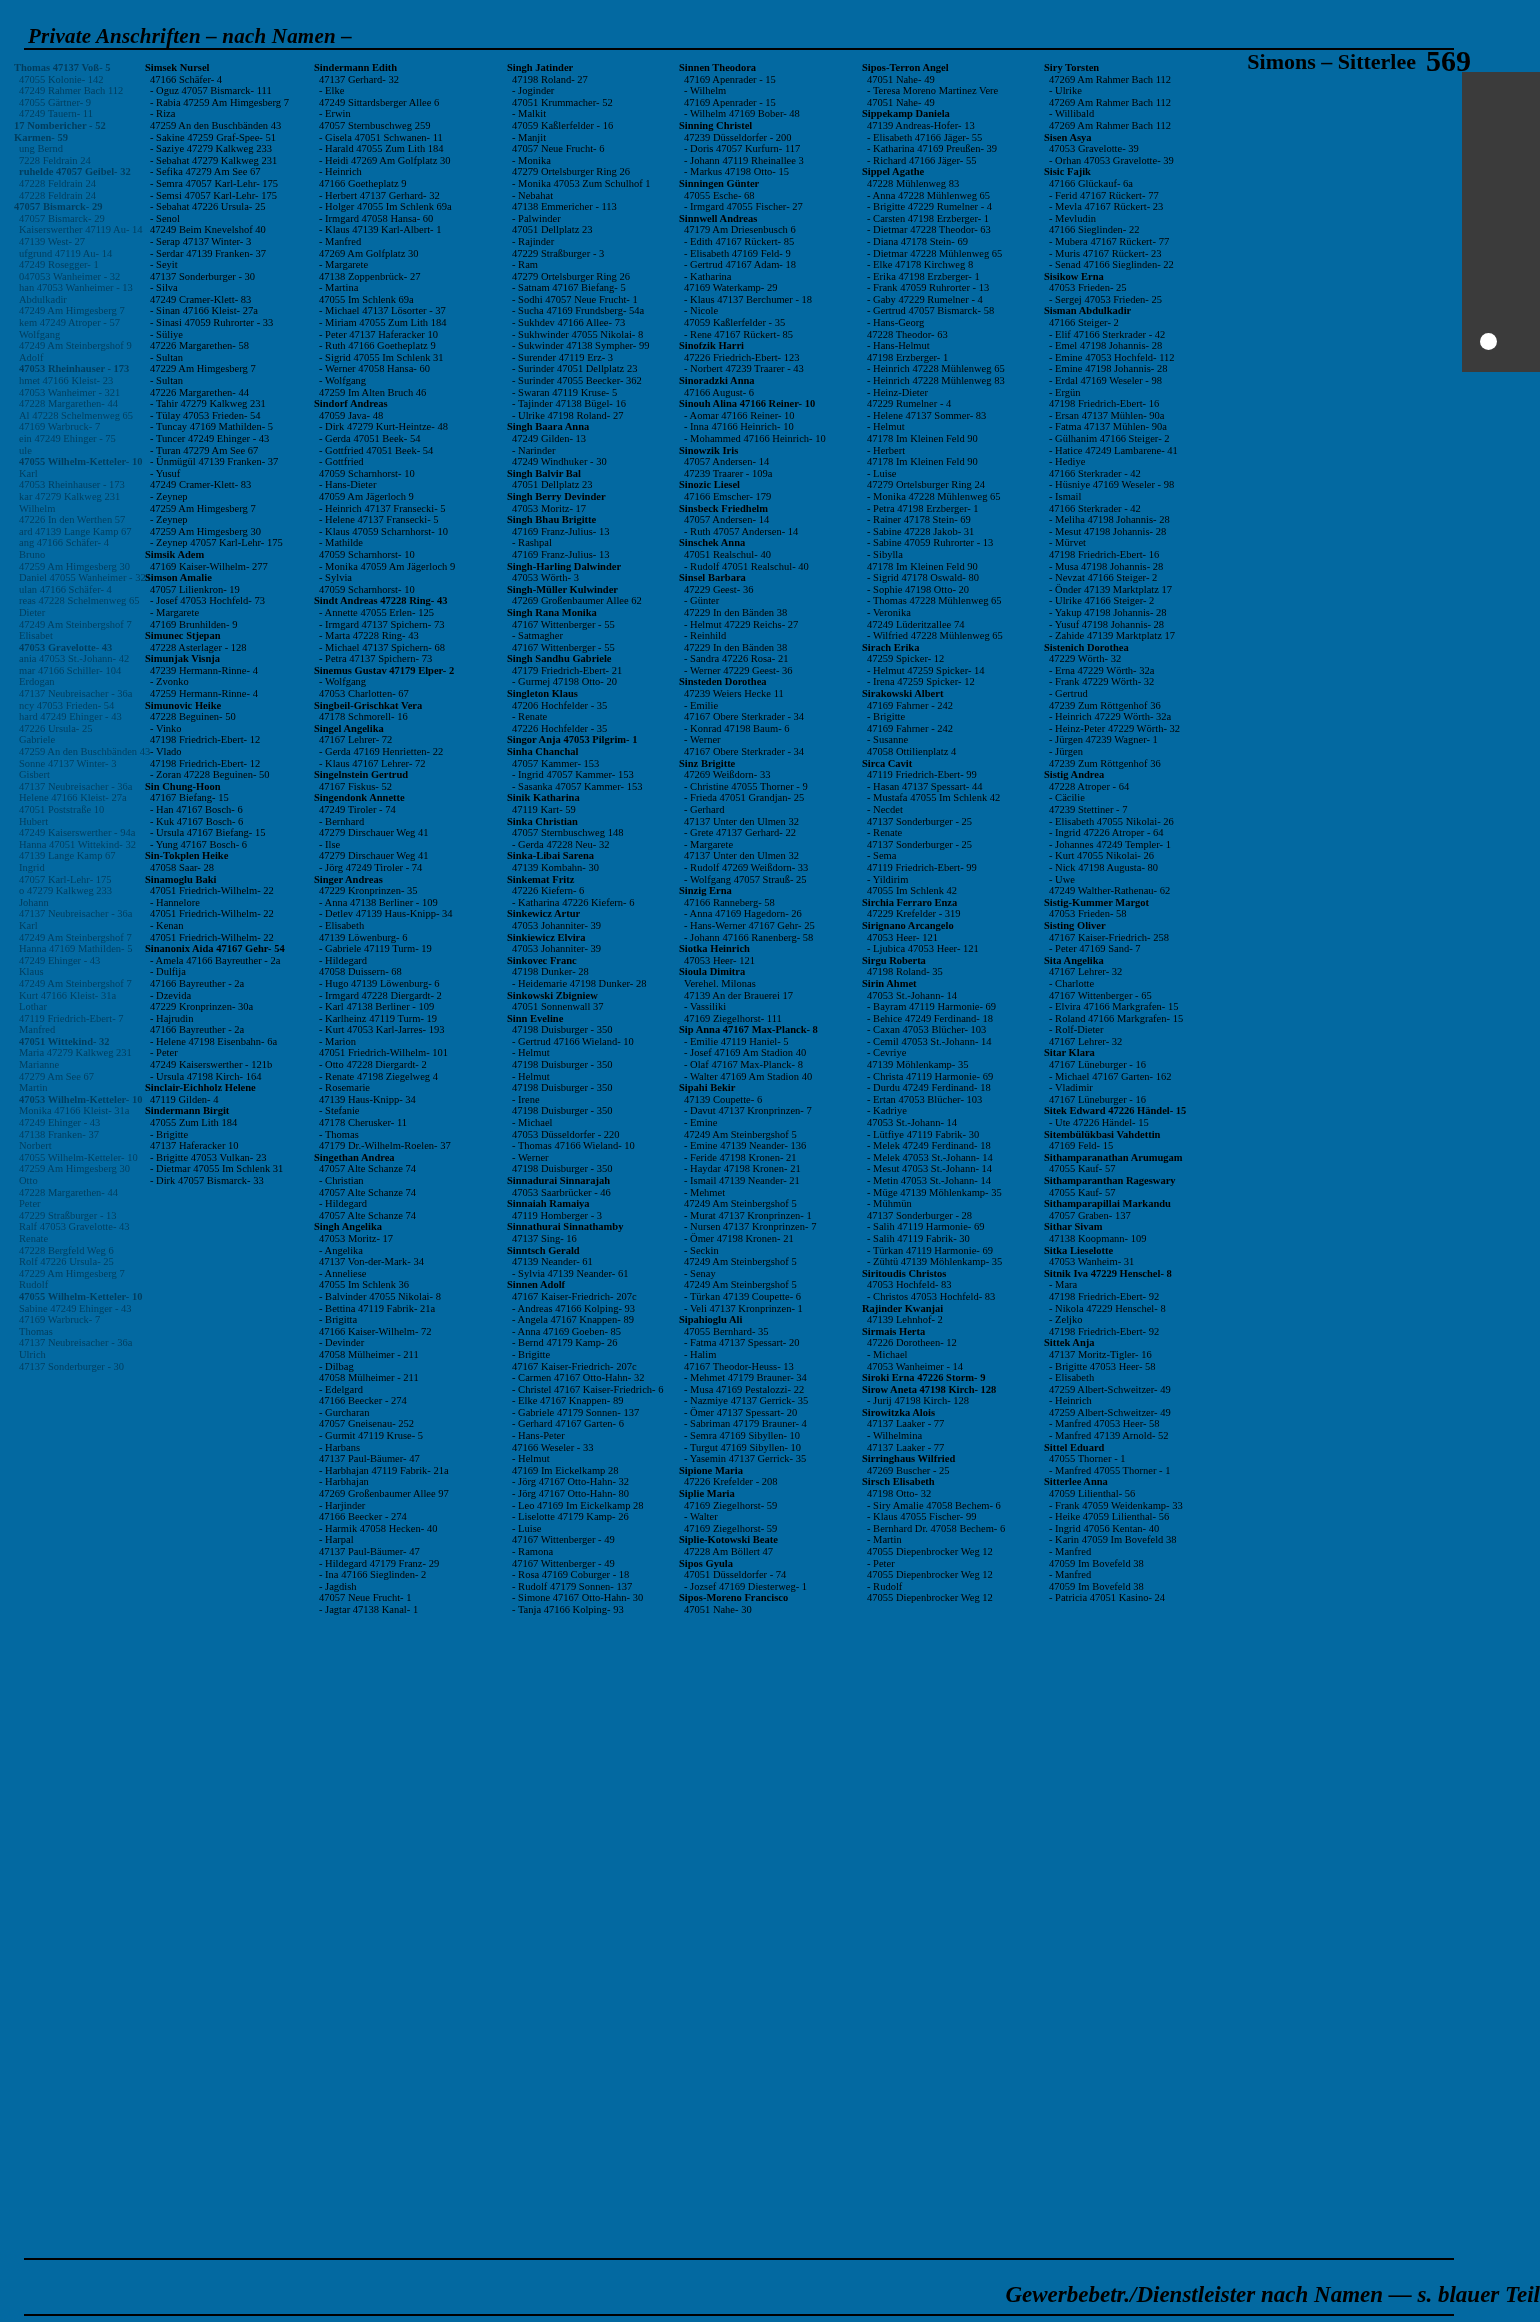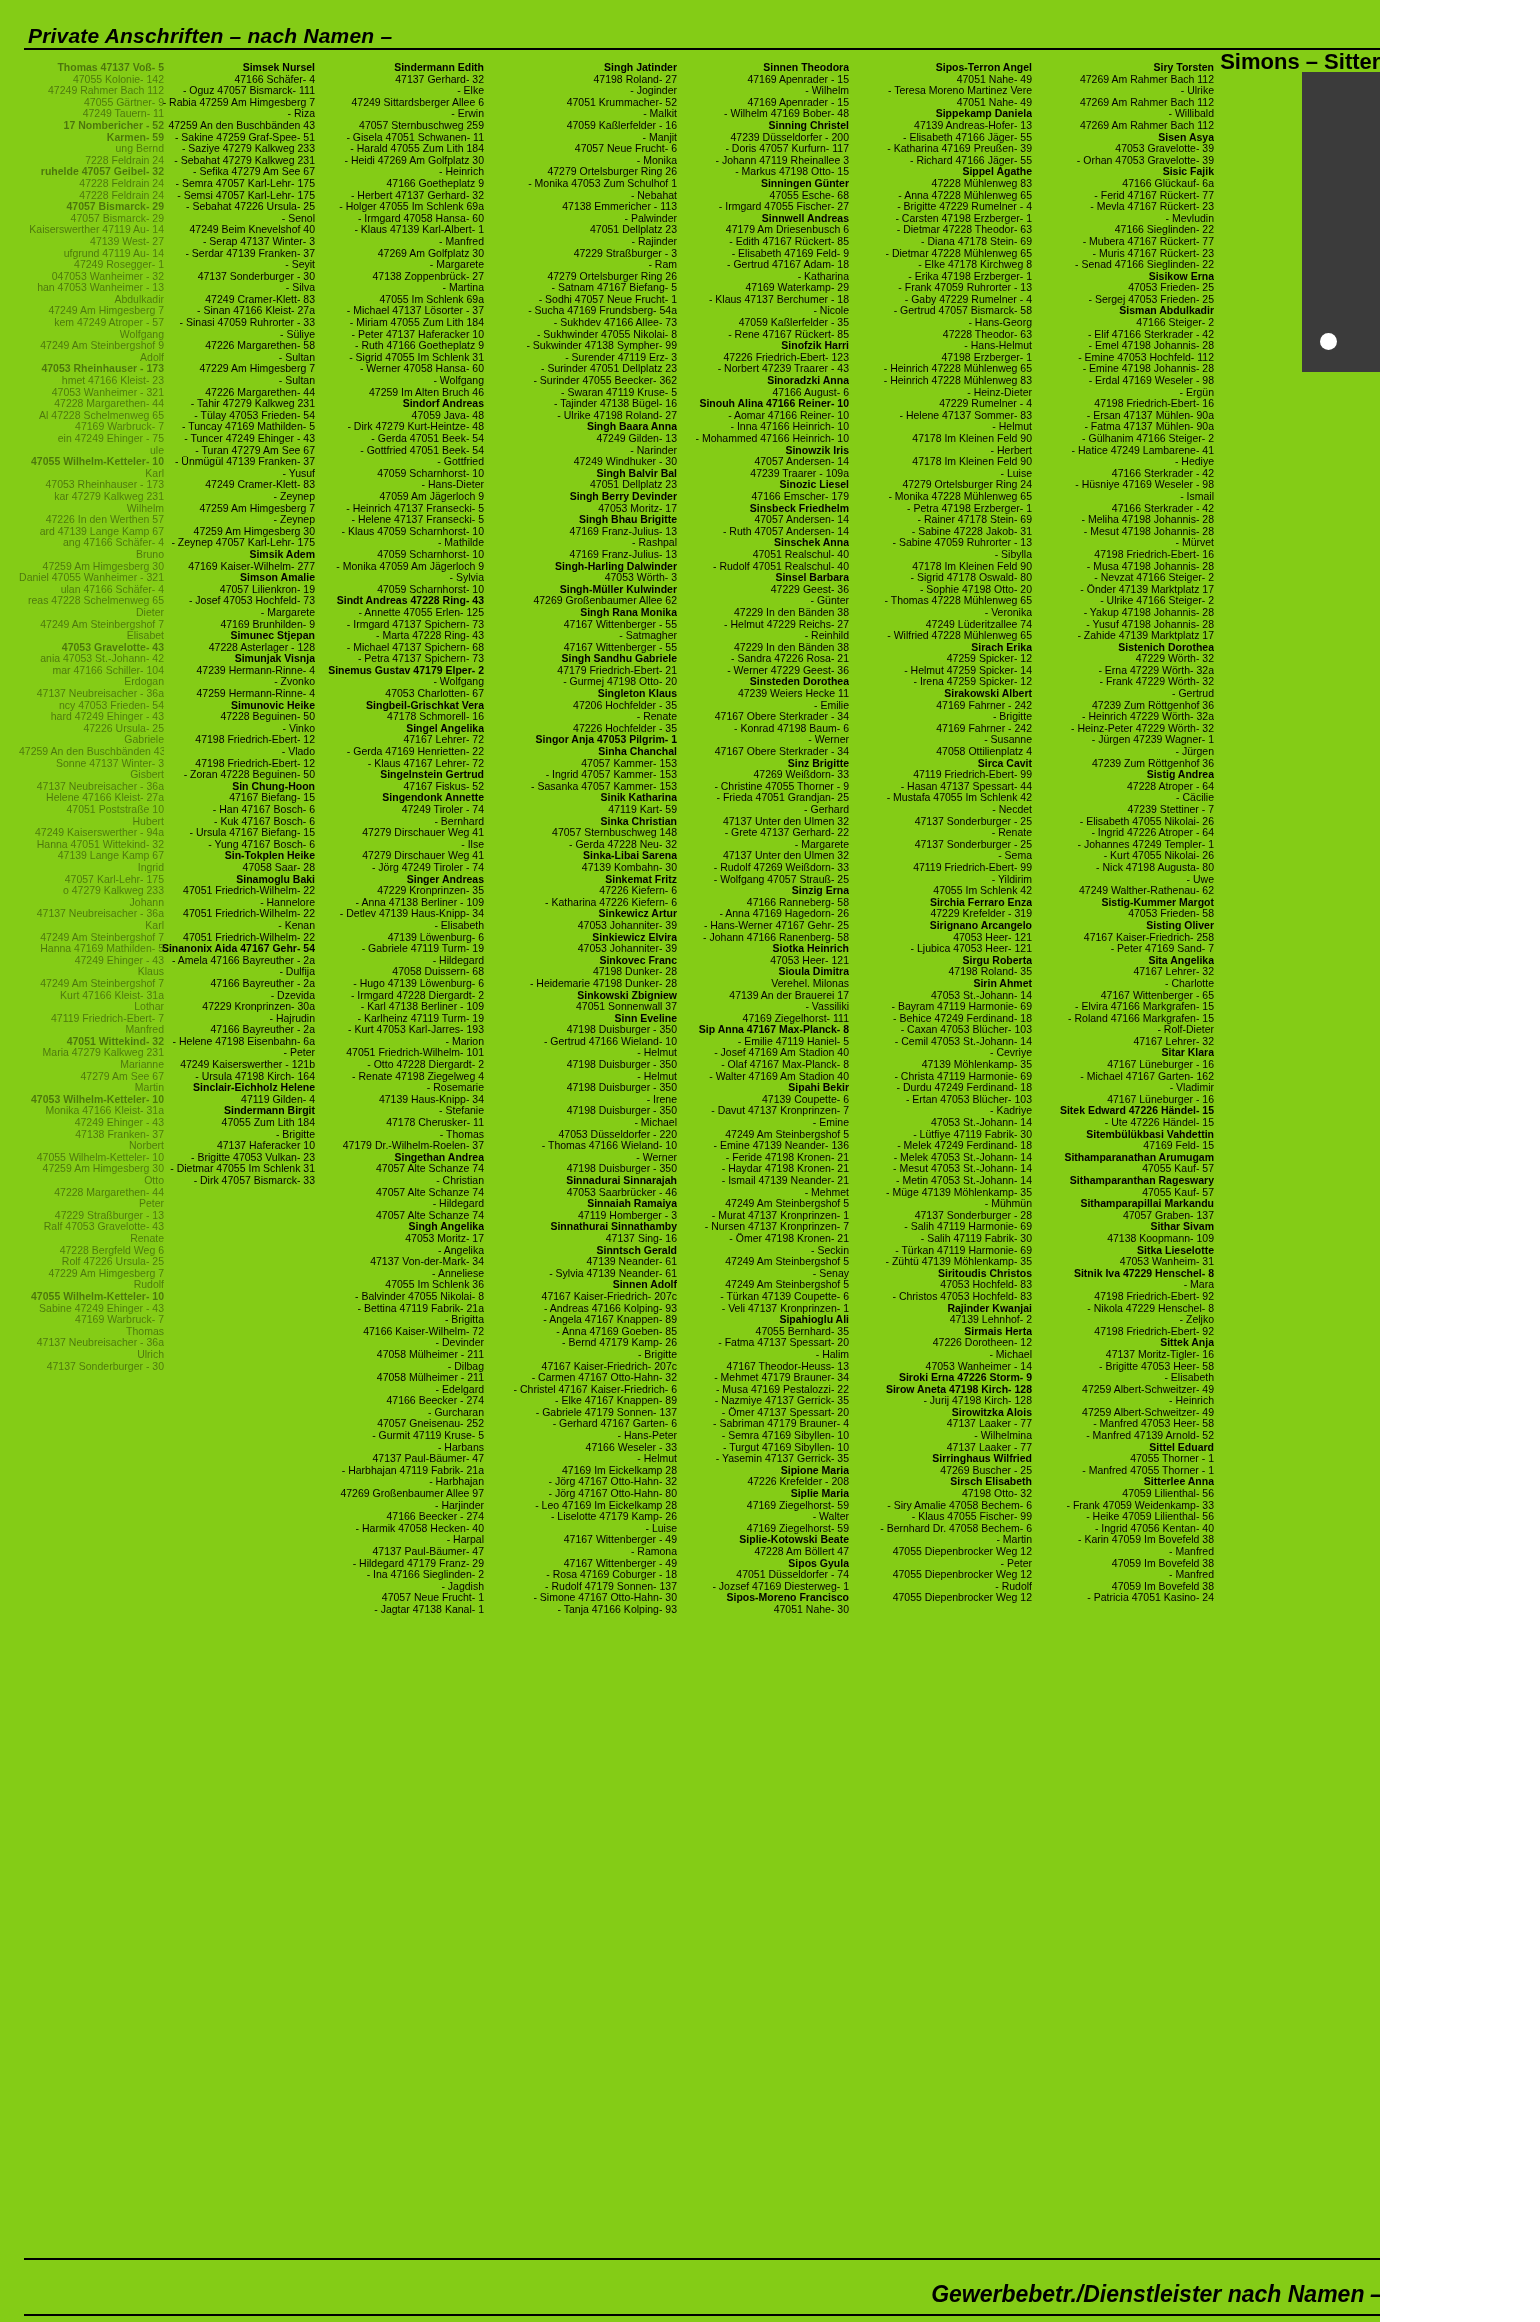--- a/index.html
+++ b/index.html
@@ -2,24 +2,24 @@
 <html><head>
 <meta charset="utf-8">
 <style>
   html, body {
     margin: 0;
     padding: 0;
     background: #ffffff;
   }
   .page {
     position: relative;
-    width: 1380px;
+    width: 1540px;
     height: 2322px;
-    background: #84cc16;
-    font-family: Liberation Sans, sans-serif;
+    background: #0369a1;
+    font-family: Liberation Serif, serif;
     color: #000;
     overflow: hidden;
   }
   
   .page-header {
     position: absolute;
     top: 18px;
     left: 0;
     width: 1540px;
     height: 44px;
@@ -110,21 +110,20 @@
     height: 2180px;
   }
   .col {
     position: absolute;
     top: 0;
     width: 170px;
     height: 2180px;
     font-size: 10.5px;
     line-height: 11.6px;
     overflow: hidden;
-    text-align: right;
   }
   .col.c0 { left: 0;    width: 150px; }
   .col.c1 { left: 118px; margin-left: 13px; }
   .col.c2 { left: 300px; }
   .col.c3 { left: 493px; }
   .col.c4 { left: 665px; }
   .col.c5 { left: 848px; }
   .col.c6 { left: 1030px; }
 
   

